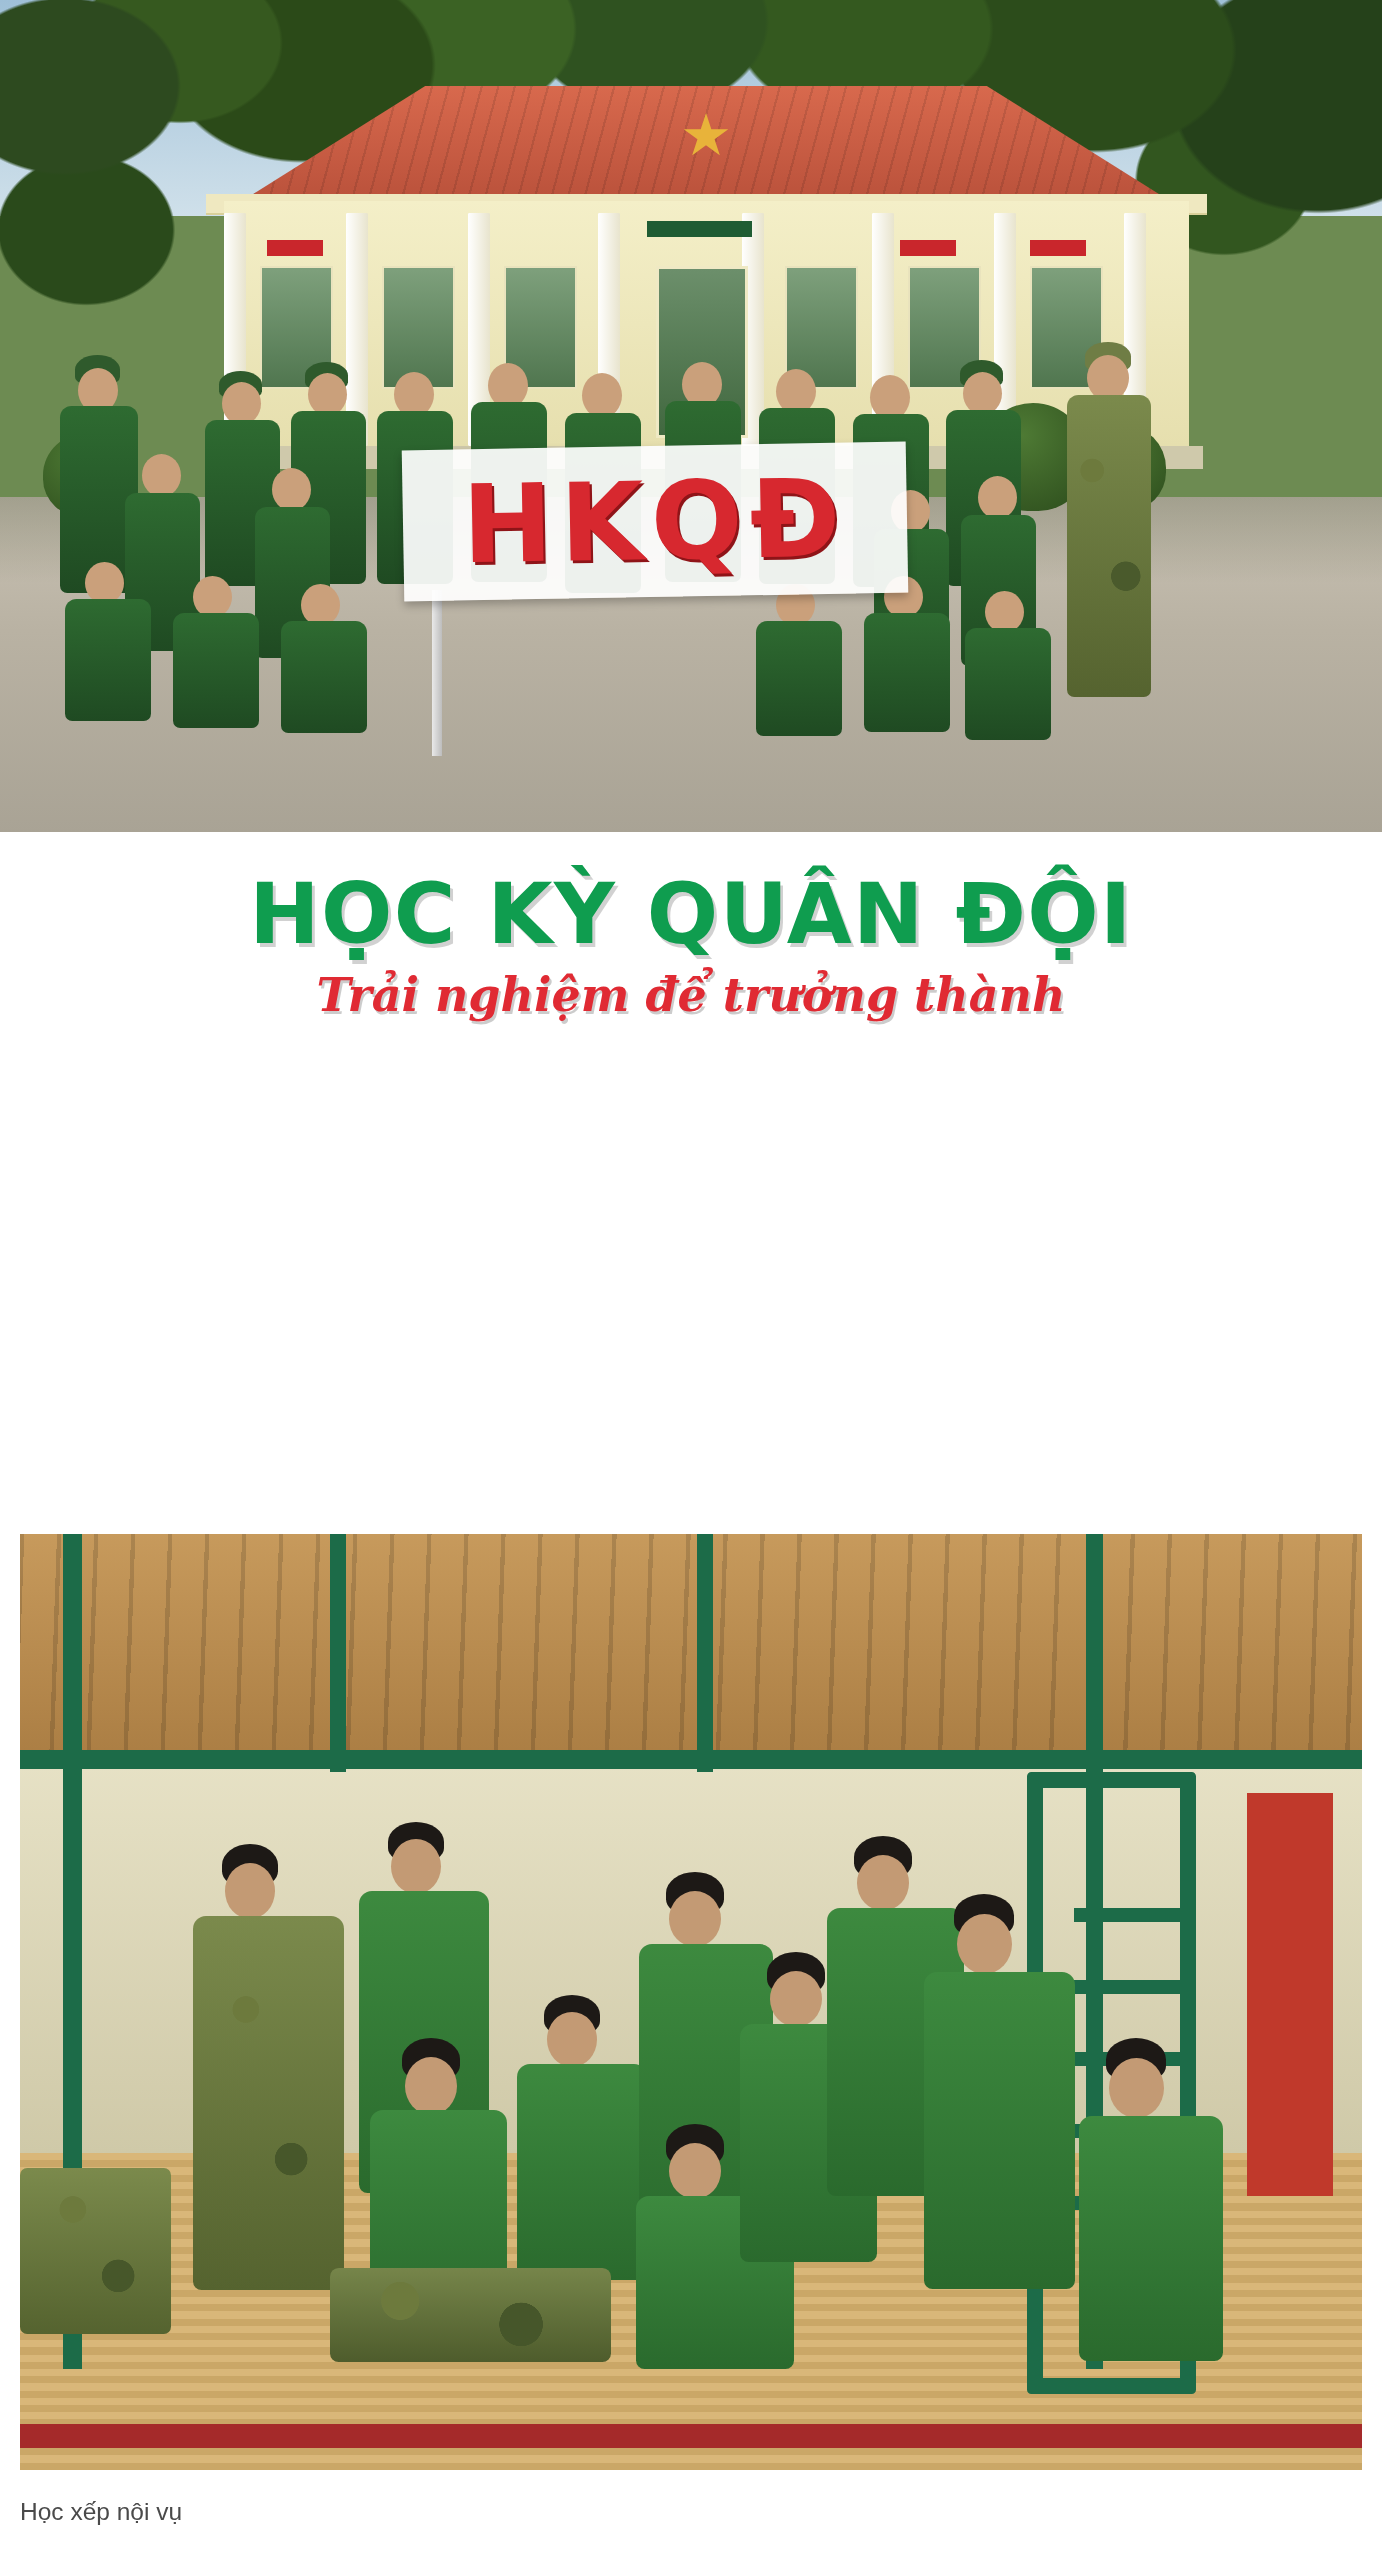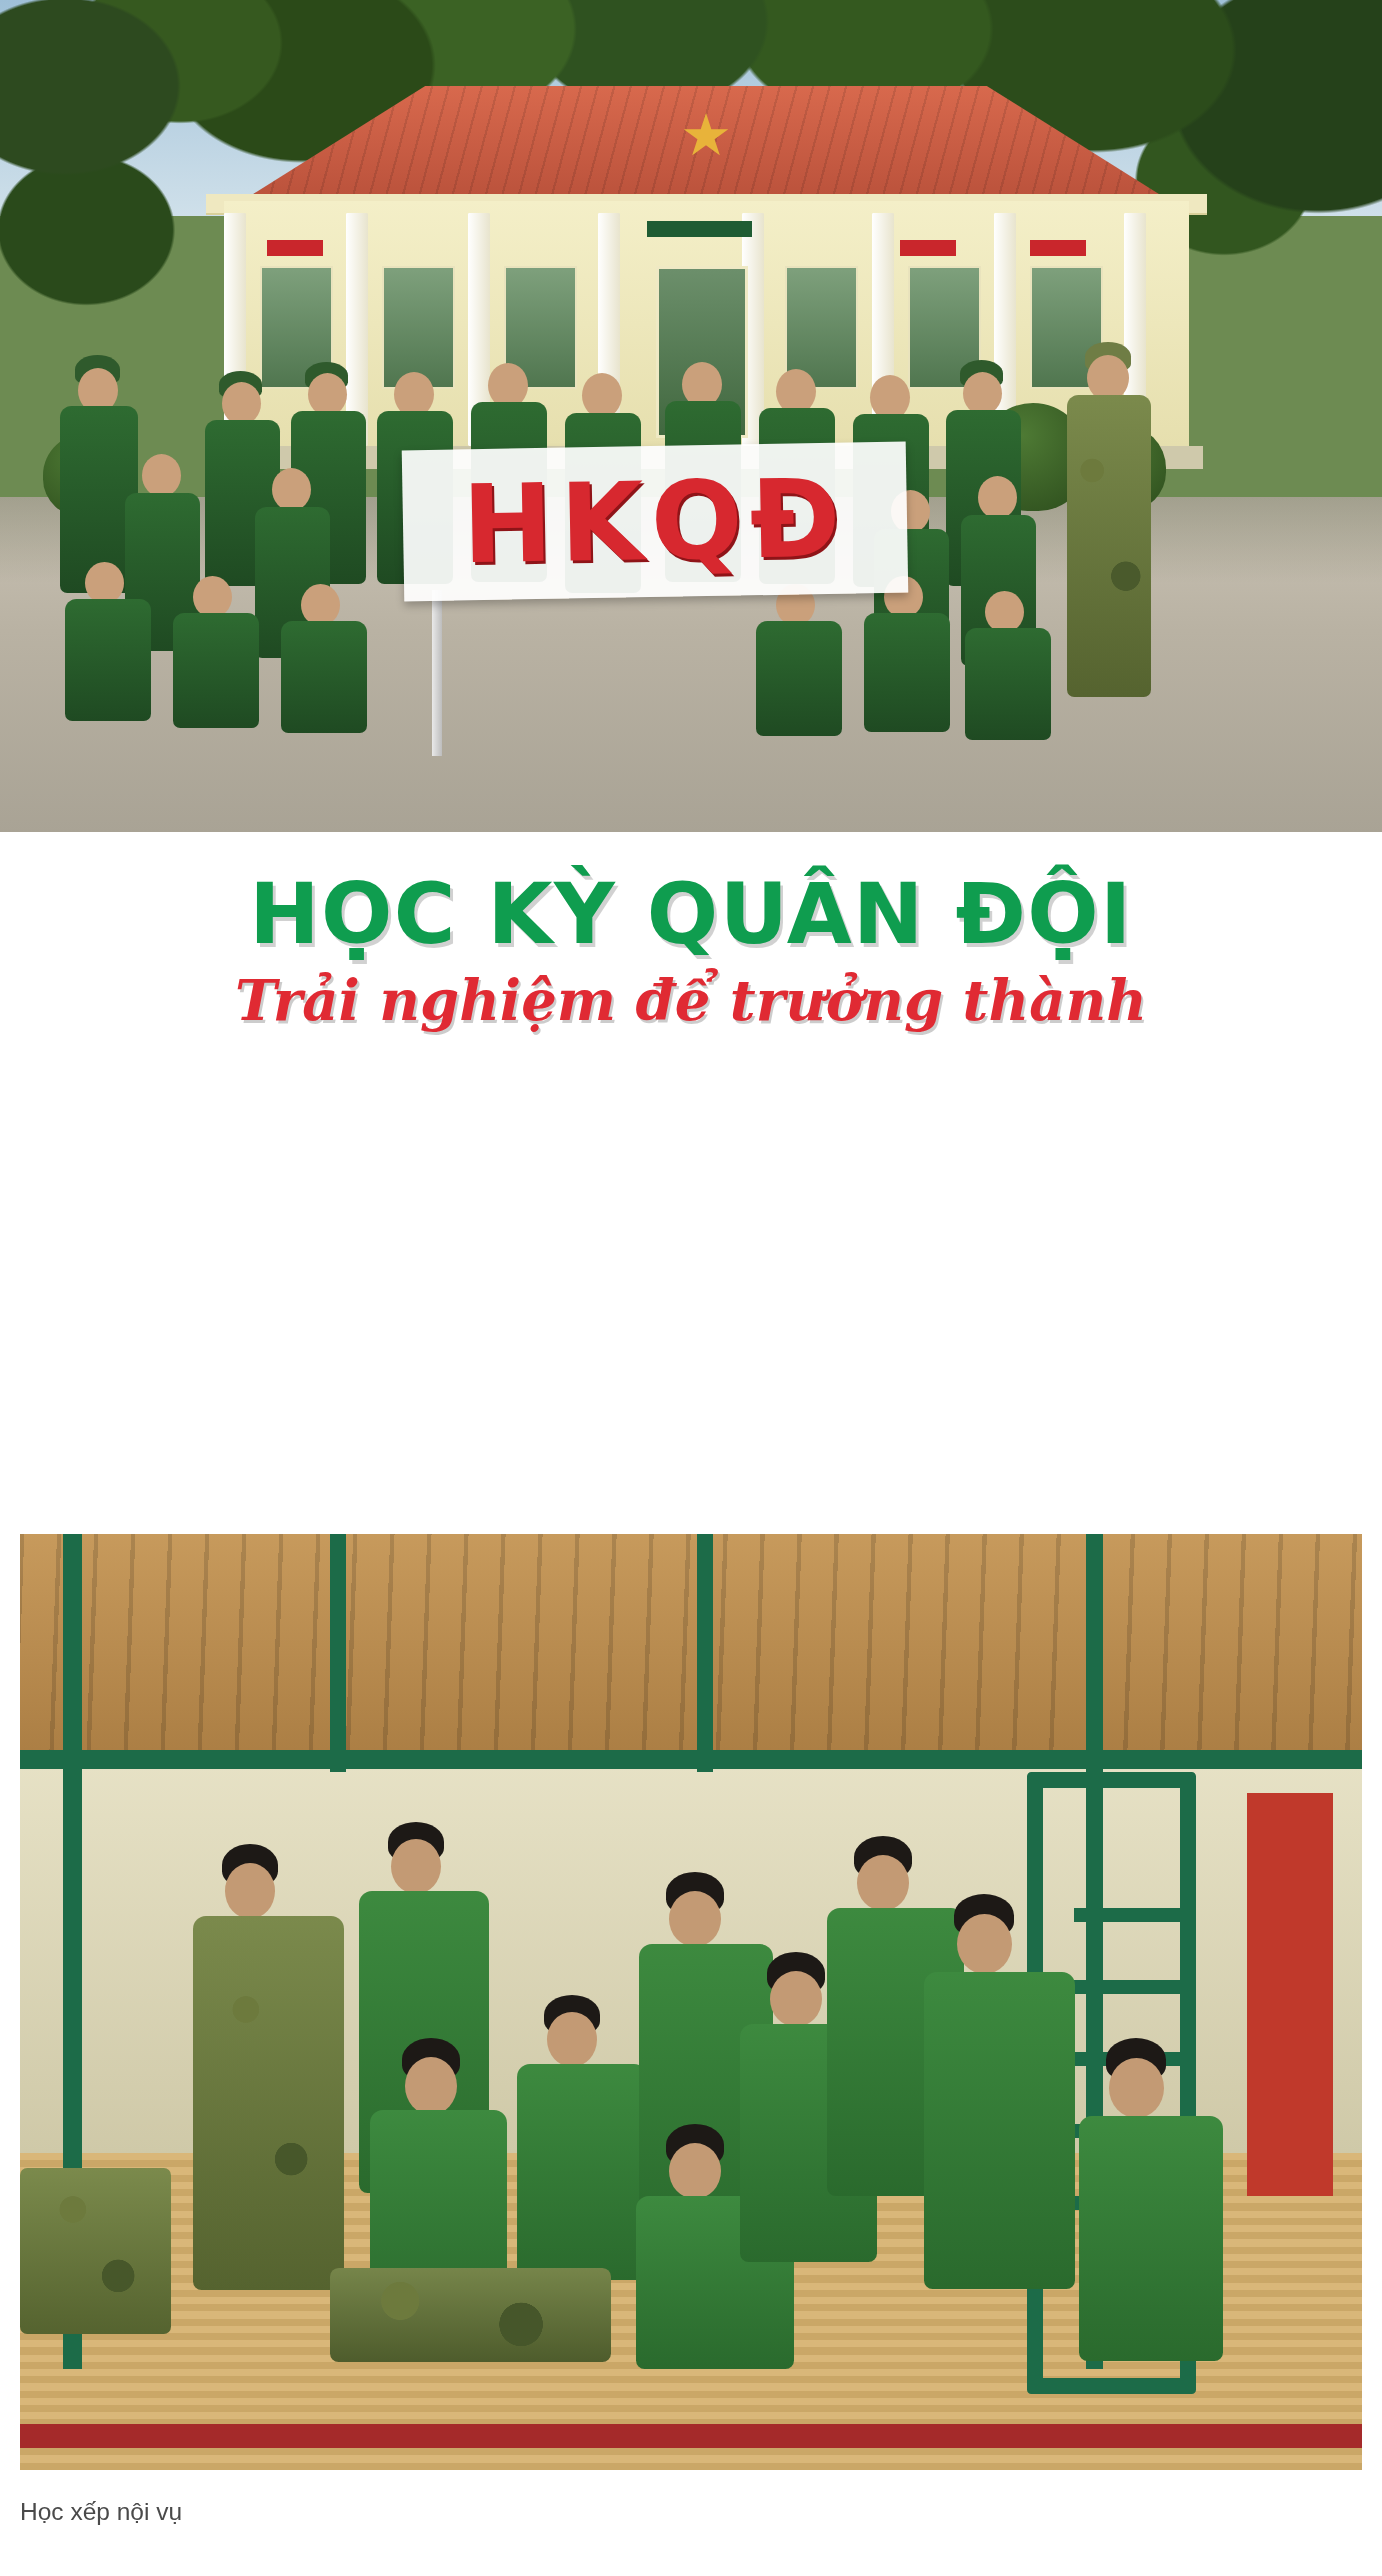--- a/index.html
+++ b/index.html
@@ -174,21 +174,21 @@
     line-height: 1.02;
     letter-spacing: 1.4px;
     color: #0f9d4f;
     text-shadow: 2.9px 3.6px 0 rgba(0,0,0,0.18);
   }
   .title-sub {
     margin: 13px 0 0 0;
     font-family: "DejaVu Serif", serif;
     font-style: italic;
     font-weight: 700;
-    font-size: 56px;
+    font-size: 46px;
     line-height: 1.05;
     color: #e02a33;
     text-shadow: 2.2px 2.9px 0 rgba(0,0,0,0.20);
   }
 
   
   .lead {
     position: absolute;
     left: 302px;
     top: 1174px;

